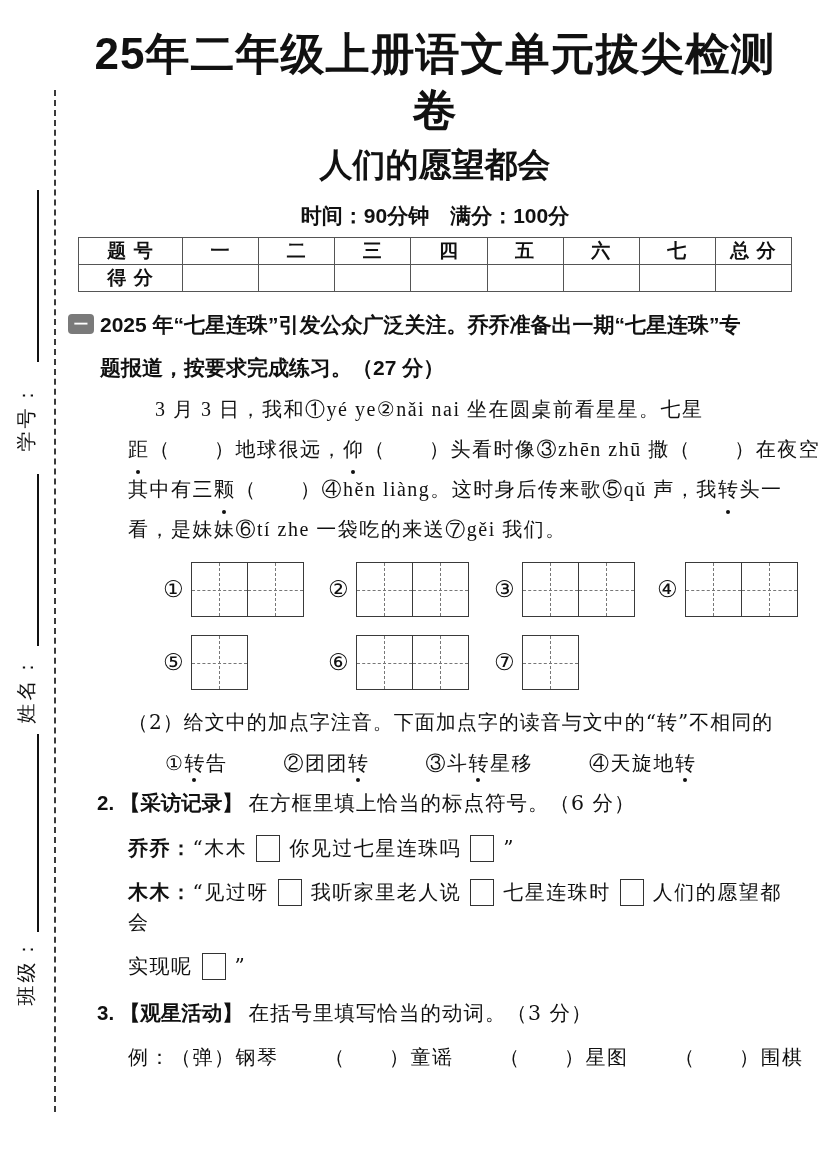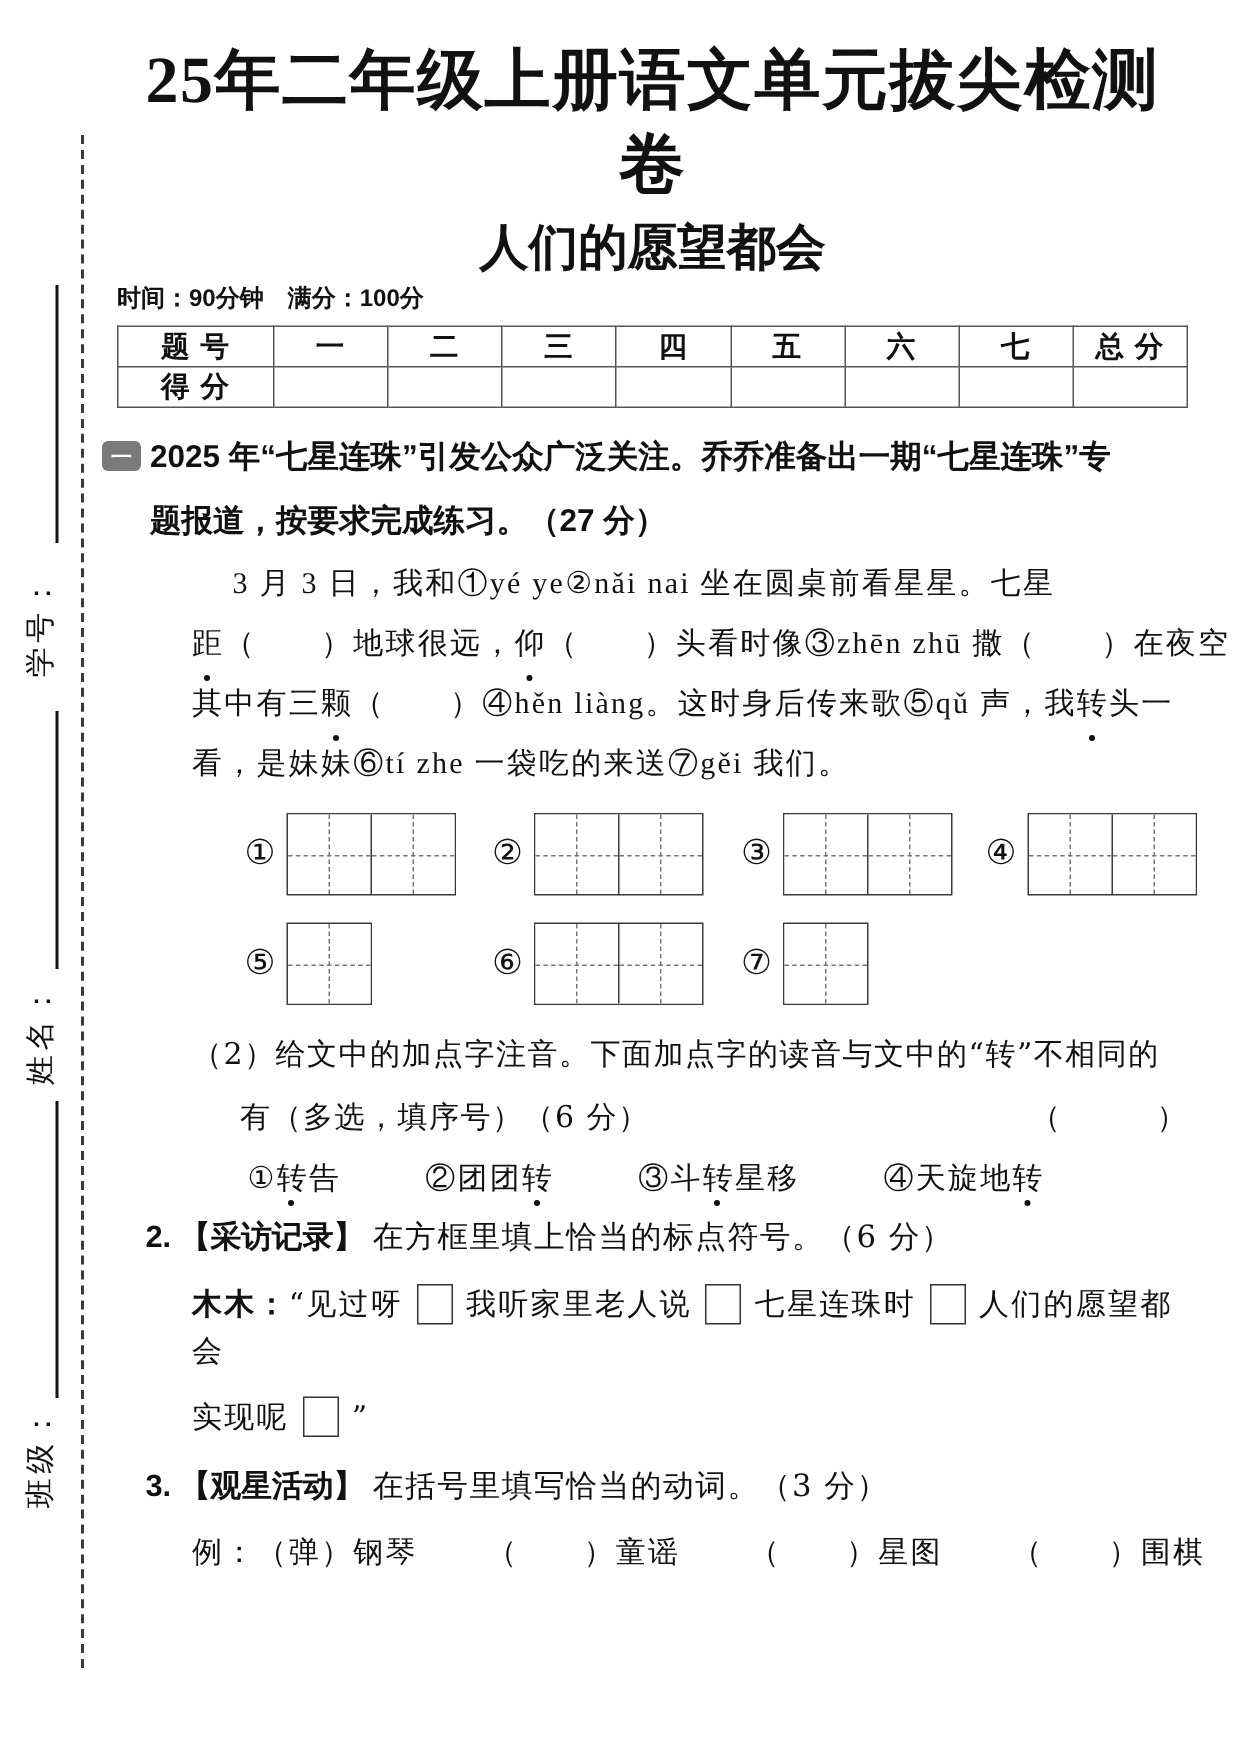--- a/index.html
+++ b/index.html
@@ -13,23 +13,23 @@
   .wl-1{top:190px;height:172px;}
   .wl-2{top:474px;height:172px;}
   .wl-3{top:734px;height:198px;}
   .sidebar-label{position:absolute;left:-22px;width:96px;height:26px;text-align:center;
                  font-family:"DejaVu Serif",serif;font-size:20px;letter-spacing:3px;
                  transform:rotate(-90deg);}
   .sl-1{top:404px;} .sl-2{top:676px;} .sl-3{top:958px;}
 
   
   .main{position:absolute;left:78px;top:26px;width:714px;}
-  .title{text-align:center;font-size:44px;font-weight:900;line-height:56px;letter-spacing:1px;font-family:Liberation Serif, serif;}
+  .title{text-align:center;font-size:44px;font-weight:900;line-height:56px;letter-spacing:1px;}
   .subtitle{text-align:center;font-size:33px;font-weight:bold;line-height:42px;margin-top:6px;}
-  .exam-info{text-align:left;font-size:16px;font-weight:bold;margin-top:3px;margin-bottom:7px;}
+  .exam-info{text-align:center;font-size:21px;font-weight:bold;margin-top:16px;margin-bottom:7px;}
 
   table.score{width:100%;border-collapse:collapse;table-layout:fixed;border-radius:13px;}
   table.score td{border:1.5px solid #555;text-align:center;font-size:19px;font-weight:bold;
                  height:26px;padding:0;letter-spacing:1px;}
 
   .kai{font-family:"DejaVu Serif",serif;}
 
   .intro{position:relative;padding-left:22px;font-size:21px;font-weight:bold;
          line-height:43px;margin-top:11px;}
   .marker{position:absolute;left:-10px;top:11px;width:26px;height:20px;background:#7a7a7a;
@@ -193,39 +193,36 @@
         </div>
         <div class="grid-item" style="left: 416px; top: 73px;">
           <span class="grid-num">⑦</span>
           <div class="tian-grid">
             <div class="tian-cell"></div>
           </div>
         </div>
       </div>
 
     <div class="sub-line kai">（2）给文中的加点字注音。下面加点字的读音与文中的“转”不相同的</div>
-    <div class="sub-line sub2-line2" style="margin-top:11px;">
-      <span class="kai">有（多选，填序号）（6 分）</span>
-      <span class="kai">（　　　）</span>
-    </div>
 
     <div class="options-row" id="options-row">
         <div class="option"><span class="">①</span><span class="dot">转</span><span class="">告</span></div>
         <div class="option"><span class="">②团团</span><span class="dot">转</span></div>
         <div class="option"><span class="">③斗</span><span class="dot">转</span><span class="">星移</span></div>
         <div class="option"><span class="">④天旋地</span><span class="dot">转</span></div>
       </div>
 
     <div class="qline" style="margin-top:10px;">
       <span class="qnum">2.</span>
       <span class="qtag">【采访记录】</span>
       <span class="qtext kai">在方框里填上恰当的标点符号。（6 分）</span>
     </div>
 
     <div class="dialogue" id="dialogue">
+        <div class="dialogue-line"><span class="speaker">乔乔：</span><span class="">“木木</span><span class="punct-box"></span><span class="">你见过七星连珠吗</span><span class="punct-box"></span><span class="">”</span></div>
         <div class="dialogue-line"><span class="speaker">木木：</span><span class="">“见过呀</span><span class="punct-box"></span><span class="">我听家里老人说</span><span class="punct-box"></span><span class="">七星连珠时</span><span class="punct-box"></span><span class="">人们的愿望都会</span></div>
         <div class="dialogue-line"><span class="">实现呢</span><span class="punct-box"></span><span class="">”</span></div>
       </div>
 
     <div class="qline" style="margin-top:16px;">
       <span class="qnum">3.</span>
       <span class="qtag">【观星活动】</span>
       <span class="qtext kai">在括号里填写恰当的动词。（3 分）</span>
     </div>
 

